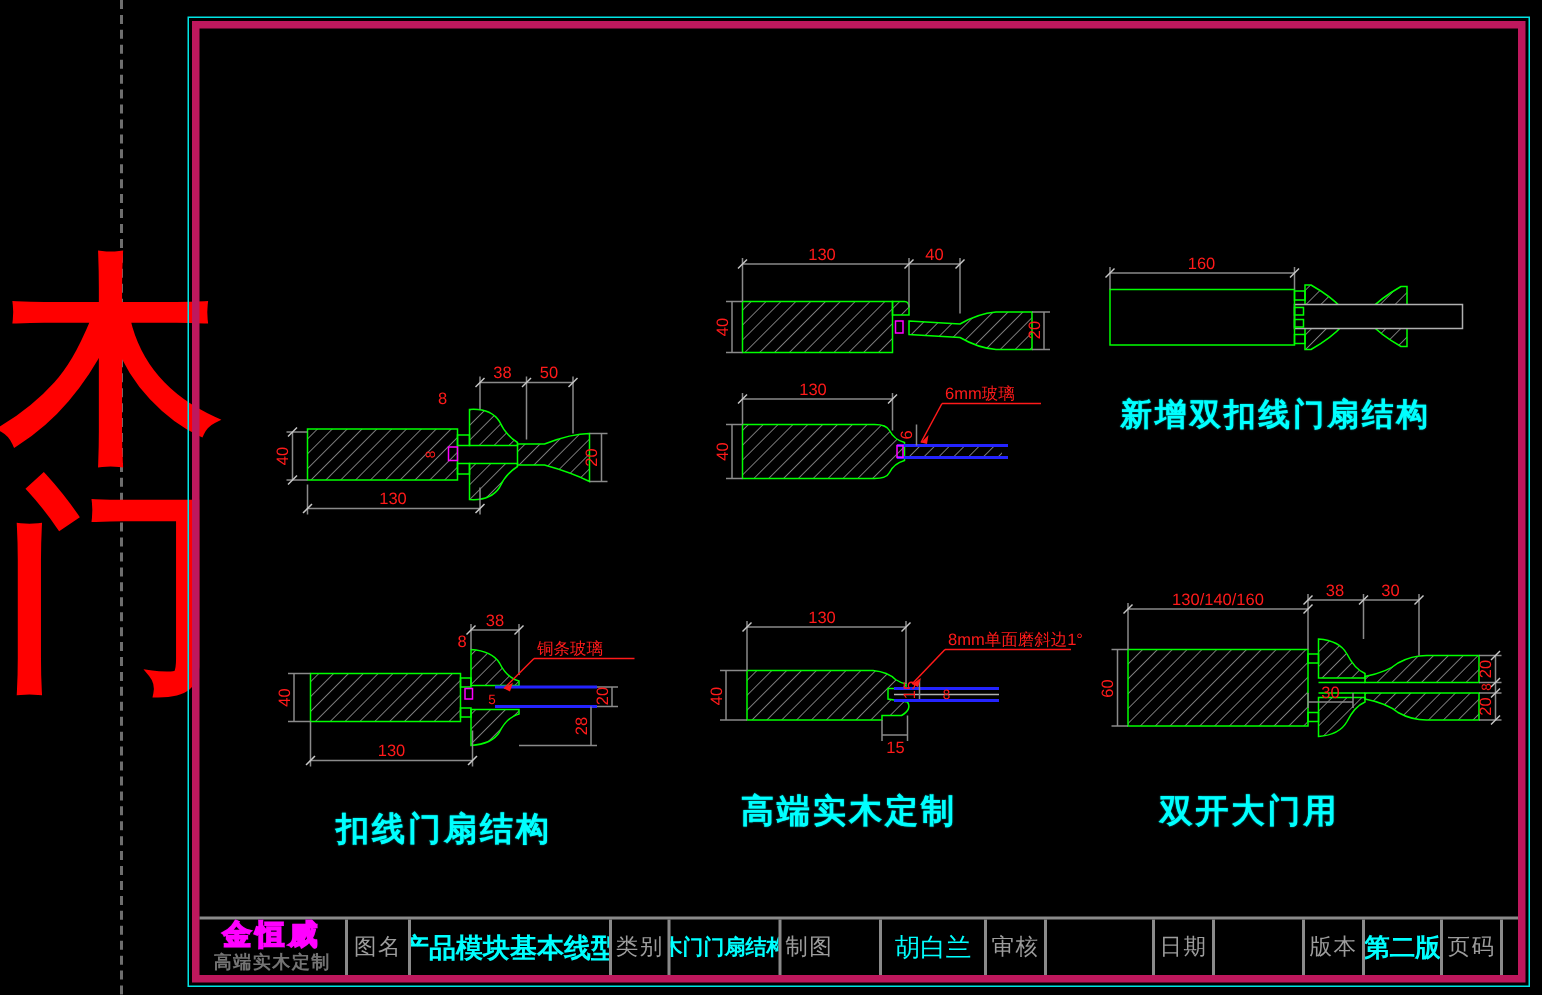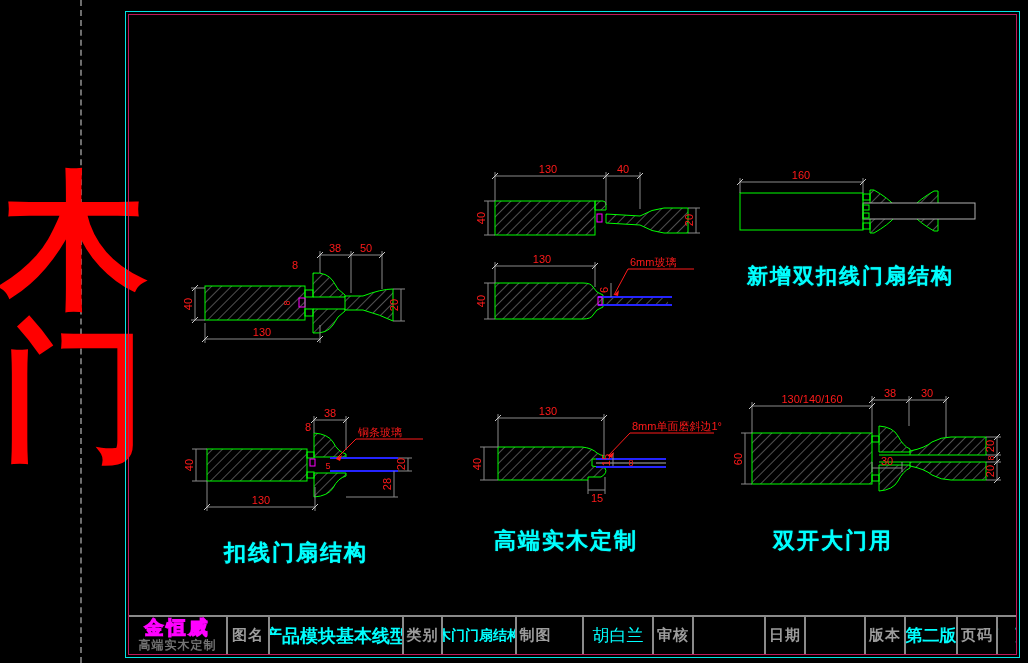--- a/index.html
+++ b/index.html
@@ -8,21 +8,21 @@
   
   .fold-line{position:absolute;left:80px;top:0;height:663px;width:0;
              border-left:2px dashed #6e6e6e;}
   .big-char{position:absolute;left:0px;width:128px;text-align:center;
             color:#ff0000;font-family:"Liberation Serif",serif;
             font-size:148px;line-height:1;font-weight:bold;}
   
   .frame{position:absolute;left:125px;top:11px;width:893px;height:645px;
          border:1px solid #00e5e5;}
   .frame-inner{position:absolute;left:2px;top:2px;right:2px;bottom:2px;
-               border:1px solid #be185d;}
+               border:5px solid #be185d;}
   
   svg.draw{position:absolute;overflow:visible;}
   .hatch{fill:url(#hatchp);stroke:#00ff00;stroke-width:1;}
   .grn{fill:none;stroke:#00ff00;stroke-width:1;}
   .dim{stroke:#8a8a8a;stroke-width:1;fill:none;}
   .tick{stroke:#c8c8c8;stroke-width:1;}
   .dtxt{fill:#ff1a1a;font-size:11px;font-family:"Liberation Sans",sans-serif;}
   .stxt{fill:#ff1a1a;font-size:9px;font-family:"Liberation Sans",sans-serif;}
   .red{stroke:#ff1a1a;stroke-width:1;fill:none;}
   .mag{stroke:#ff00ff;stroke-width:1;fill:none;}
@@ -31,21 +31,21 @@
   .grybar{stroke:#b0b0b0;stroke-width:1;fill:#000;}
   
   .cap{position:absolute;color:#00ffff;font-weight:bold;font-size:22px;
        letter-spacing:2px;text-shadow:0 0 1px #00cccc;white-space:nowrap;}
   
   .tblock{position:absolute;left:0;right:0;bottom:0;height:37px;
           border-top:2px solid #8a8a8a;display:flex;align-items:stretch;}
   .tcell{display:flex;align-items:center;justify-content:center;
          border-left:2px solid #8a8a8a;overflow:hidden;white-space:nowrap;}
   .tcell.first{border-left:none;}
-  .tlabel{color:#9c9c9c;font-size:15px;font-weight:bold;letter-spacing:1px;}
+  .tlabel{color:#9c9c9c;font-size:15px;font-weight:normal;letter-spacing:1px;}
   .tvalue{color:#00ffff;font-weight:bold;}
   .logo{flex-direction:column;justify-content:center;line-height:1.1;}
   .logo-top{font-size:19px;font-weight:bold;letter-spacing:3px;color:#000;
             -webkit-text-stroke:1.2px #ff00ff;text-shadow:0 0 1px #ff00ff;}
   .logo-bottom{font-size:12px;font-weight:bold;color:#737373;letter-spacing:1px;}
 </style>
 </head>
 <body>
 
 <svg width="0" height="0" style="position:absolute">

